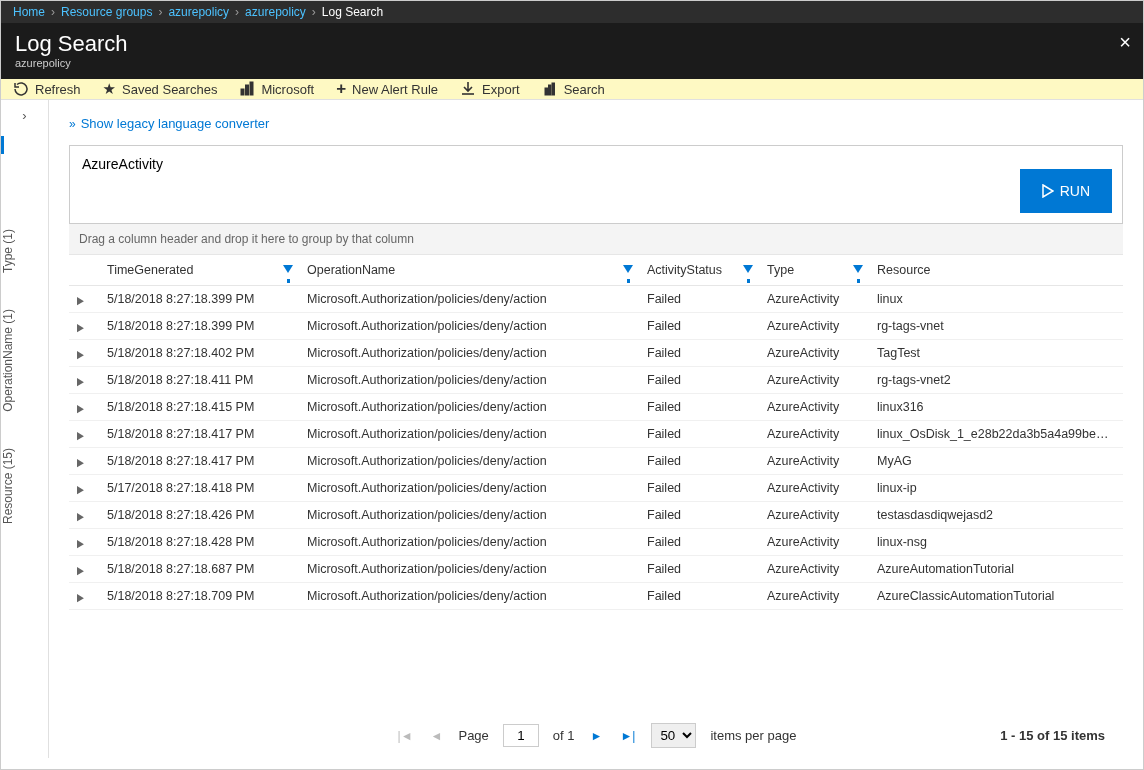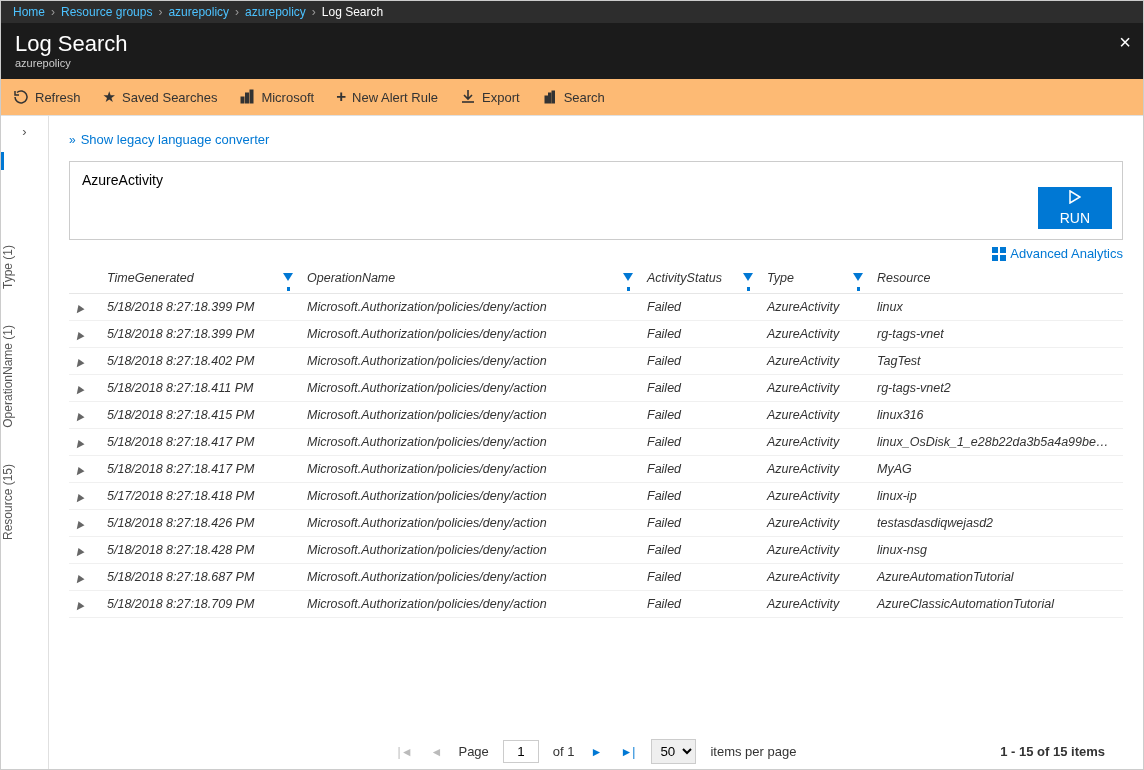--- a/index.html
+++ b/index.html
@@ -5,45 +5,45 @@
   * { box-sizing: border-box; margin: 0; padding: 0; }
   body { font-family: "Segoe UI", Arial, sans-serif; font-size: 13px; color: #333; width:1144px; height:770px; overflow:hidden; background:#fff; border:1px solid #ccc;}
   a { color:#0078d4; text-decoration:none; }
   .breadcrumb { background:#2d2d2d; color:#fff; padding:4px 12px; font-size:12px; display:flex; align-items:center; gap:6px;}
   .breadcrumb a { color:#4cc2ff; }
   .breadcrumb .sep { color:#999; }
   .header { background:#1b1b1b; color:#fff; padding:8px 14px 10px; position:relative;}
   .header h1 { font-weight:300; font-size:22px; }
   .header .sub { font-size:11px; color:#ccc; }
   .header .close { position:absolute; right:12px; top:8px; font-size:20px; color:#fff; cursor:pointer;}
-  .toolbar { background:#fdba74; border-bottom:1px solid #e0e0e0; padding:8px 12px; display:flex; gap:22px; }
+  .toolbar { background:#fef9c3; border-bottom:1px solid #e0e0e0; padding:0 12px; display:flex; gap:22px; }
   .tool { display:flex; align-items:center; gap:6px; cursor:pointer; font-size:13px; color:#333;}
   .tool svg,.tool .glyph { width:16px; height:16px; fill:#333; stroke:#333;}
   .body { display:flex; height:calc(770px - 24px - 50px - 38px); }
   .rail { width:48px; border-right:1px solid #e0e0e0; position:relative; }
   .rail .expand { width:100%; text-align:center; padding:8px 0; cursor:pointer; color:#555;}
   .rail .tab { writing-mode: vertical-rl; transform: rotate(180deg); font-size:12px; color:#555; padding:18px 0; text-align:center; cursor:pointer;}
   .rail .indicator { position:absolute; left:0; top:36px; width:3px; height:18px; background:#0078d4;}
   .main { flex:1; padding:10px 20px 6px; display:flex; flex-direction:column; overflow:hidden;}
   .legacy { color:#0078d4; font-size:13px; padding:6px 0 14px; display:flex; align-items:center; gap:8px; cursor:pointer;}
   .querybox { border:1px solid #ccc; padding:10px 12px 8px; position:relative; }
   .querybox textarea { width:100%; height:56px; border:none; resize:none; font-family:inherit; font-size:14px; outline:none;}
-  .runbtn { position:absolute; right:10px; bottom:10px; background:#0078d4; color:#fff; border:none; padding:3px 22px; font-size:14px; cursor:pointer; display:flex; align-items:center; gap:6px;flex-direction:column;}
+  .runbtn { position:absolute; right:10px; bottom:10px; background:#0078d4; color:#fff; border:none; padding:14px 22px; font-size:14px; cursor:pointer; display:flex; align-items:center; gap:6px;}
   .runbtn svg { fill:none; stroke:#fff; stroke-width:1.5;}
   .advline { display:flex; justify-content:flex-end; align-items:center; gap:4px; padding:6px 0 2px; font-size:13px;}
   .advline .adv { color:#0078d4; display:flex; align-items:center; gap:4px; cursor:pointer;}
   .timing { font-size:12px; color:#555; text-align:right; margin-bottom:6px;}
   .resultsbar { display:flex; align-items:center; gap:18px; padding:6px 0; border-bottom:1px solid #e0e0e0;}
   .resultsbar .count b { font-size:16px;}
   .viewtoggle { display:flex; gap:14px;}
   .viewbtn { display:flex; align-items:center; gap:5px; cursor:pointer; padding:4px 2px 6px; font-size:13px;}
   .viewbtn.list { color:#0078d4;}
   .viewbtn.table { color:#333; border-bottom:2px solid #333;}
   .grouphint { background:#f4f4f4; color:#666; font-size:12px; padding:8px 10px; border-bottom:1px solid #e6e6e6; }
-  table.results { width:100%; border-collapse:collapse; table-layout:fixed;font-style:italic;}
+  table.results { width:100%; border-collapse:collapse; table-layout:fixed;}
   table.results th { text-align:left; font-weight:400; font-size:12.5px; color:#333; padding:8px 8px; border-bottom:1px solid #e6e6e6; position:relative; background:#fff;}
   table.results th .filt { position:absolute; right:6px; top:8px; color:#0078d4; font-size:11px;}
   table.results td { font-size:12.5px; padding:6px 8px; border-bottom:1px solid #f0f0f0; white-space:nowrap; overflow:hidden; text-overflow:ellipsis;}
   .play { color:#666; font-size:9px; display:inline-block; transform:scaleY(1.2);}
   col.c-exp{width:30px;} col.c-time{width:200px;} col.c-op{width:340px;} col.c-act{width:120px;} col.c-type{width:110px;} col.c-res{width:auto;}
   .pager { display:flex; align-items:center; justify-content:center; gap:14px; padding:10px 0 4px; font-size:13px; color:#333; position:relative;}
   .pager .navbtn { color:#0078d4; cursor:pointer; font-size:12px; padding:0 2px;}
   .pager .navbtn.disabled { color:#bbb; cursor:default;}
   .pager input.pg { width:36px; text-align:center; border:1px solid #ccc; padding:3px 2px;}
   .pager select { border:1px solid #ccc; padding:3px 4px;}
@@ -134,33 +134,23 @@
     <div class="querybox">
       <textarea style="">AzureActivity</textarea>
       <button class="runbtn">
         <svg width="12" height="14" viewBox="0 0 12 14">
             <path d="M1 1 L11 7 L1 13 Z"></path>
           </svg>
         <span>RUN</span>
       </button>
     </div>
 
-    <div class="advline">
-      <div class="adv">
-        <svg width="14" height="14" viewBox="0 0 14 14" fill="#0078d4">
-            <rect x="0" y="0" width="6" height="6"></rect>
-            <rect x="8" y="0" width="6" height="6"></rect>
-            <rect x="0" y="8" width="6" height="6"></rect>
-            <rect x="8" y="8" width="6" height="6"></rect>
-          </svg>
-        <span>Advanced Analytics</span>
-      </div>
-    </div>
-
-
+
+
+    <div class="grouphint">Drag a column header and drop it here to group by that column</div>
 
     <div style="overflow:auto; flex:1;">
     <table class="results">
       <colgroup>
             <col class="c-exp">
             <col class="c-time">
             <col class="c-op">
             <col class="c-act">
             <col class="c-type">
             <col class="c-res">

